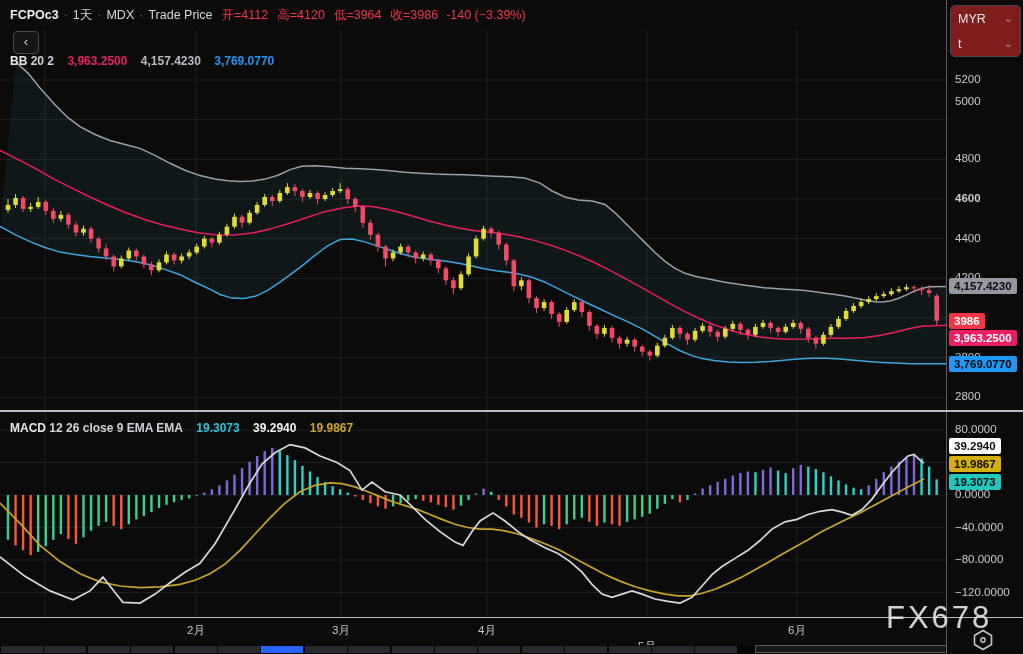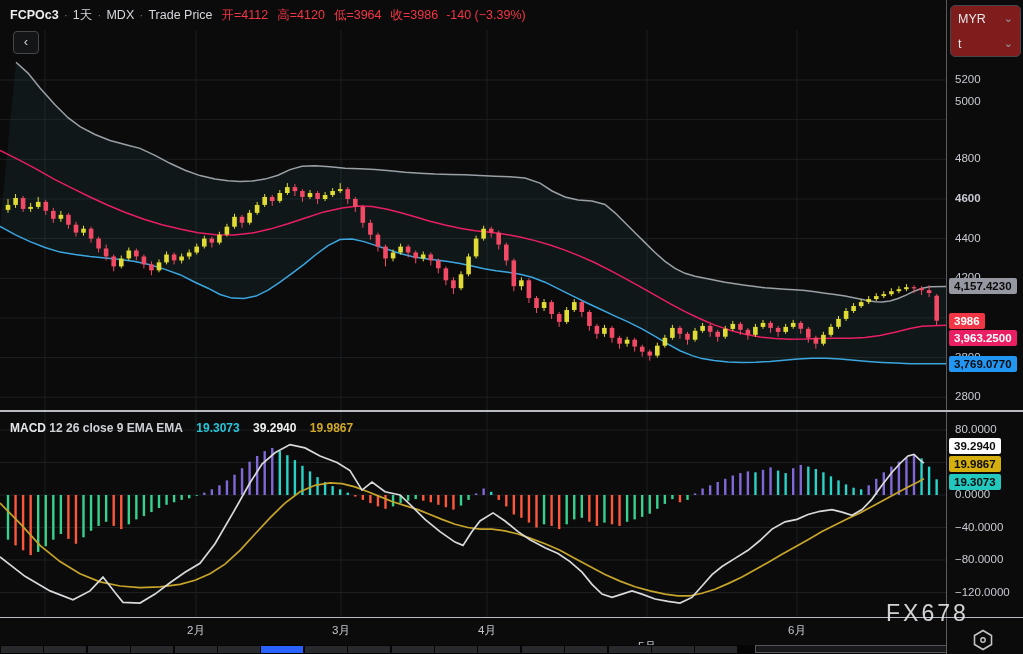--- a/index.html
+++ b/index.html
@@ -41,21 +41,21 @@
   
   .taxis{position:absolute;left:0;top:618px;width:1023px;height:26px;z-index:2;}
   .tlabel{position:absolute;top:5px;font-size:11.5px;color:#c6c9ce;transform:translateX(-50%);}
   .tlabel.major{font-weight:bold;color:#e8e9ea;font-size:12px;margin-top:24px;}
   
   .scrub{position:absolute;left:0;top:645px;width:1023px;height:9px;background:#050505;z-index:2;}
   .cell{position:absolute;top:1px;height:7px;background:#28292c;}
   .cell.blue{background:#2962ff;}
   .region{position:absolute;top:0;height:8px;background:#17181a;border:1px solid #55575c;box-sizing:border-box;}
   
-  .wmark{position:absolute;left:886px;top:600px;z-index:7;color:#e2e3e5;font-size:23px;
+  .wmark{position:absolute;left:886px;top:600px;z-index:7;color:#e2e3e5;font-size:31px;
          letter-spacing:3px;opacity:.92;pointer-events:none;white-space:nowrap;}
   .wmark-icon{position:absolute;left:972px;top:629px;z-index:7;opacity:.9;}
 </style>
 </head>
 <body>
 
 <div class="app">
 
   <svg id="chart" width="946" height="654">
       <defs>
@@ -473,20 +473,27 @@
 
   <div class="divider" style="top:410px;height:2px;"></div>
   <div class="divider" style="top:617px;height:1px;"></div>
 
   <div class="hdr">
     <span class="sym">FCPOc3</span><span class="sep">·</span><span>1天</span><span class="sep">·</span><span>MDX</span><span class="sep">·</span><span>Trade Price</span><span class="stat-lbl">开=</span><span class="neg">4112</span><span class="stat-lbl">高=</span><span class="neg">4120</span><span class="stat-lbl">低=</span><span class="neg">3964</span><span class="stat-lbl">收=</span><span class="neg">3986</span><span class="neg" style="margin-left:8px;">-140 (−3.39%)</span>
   </div>
 
   <div class="backbtn">‹</div>
 
+  <div class="legend" style="top:54px;">
+    <b>BB</b>
+    <span class="prm">20 2</span>
+    <span class="v-pink">3,963.2500</span>
+    <span class="v-gray">4,157.4230</span>
+    <span class="v-blue">3,769.0770</span>
+  </div>
 
   <div class="legend" style="top:421px;">
     <b>MACD</b>
     <span class="prm">12 26 close 9 EMA EMA</span>
     <span class="v-teal">19.3073</span>
     <span class="v-white">39.2940</span>
     <span class="v-gold">19.9867</span>
   </div>
 
   <div class="axis" id="axis">

